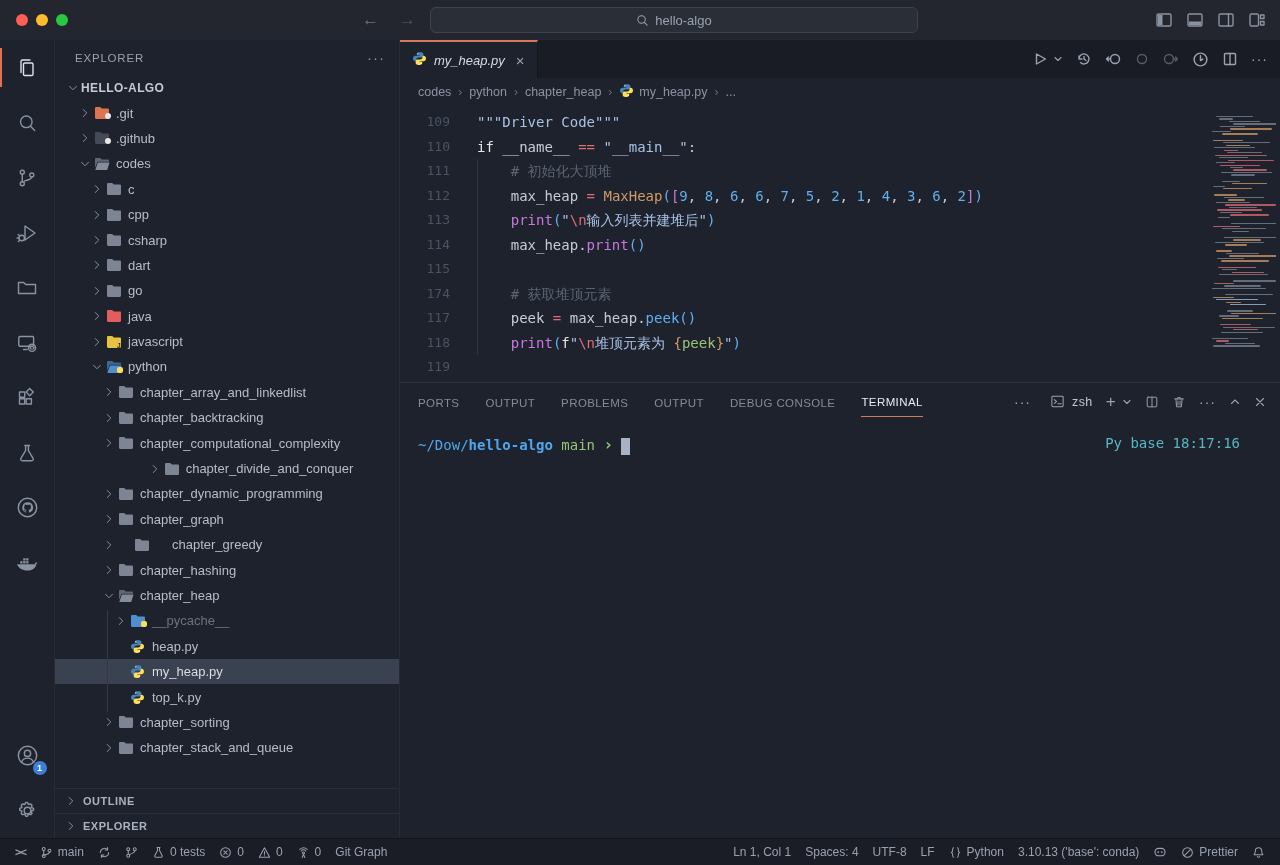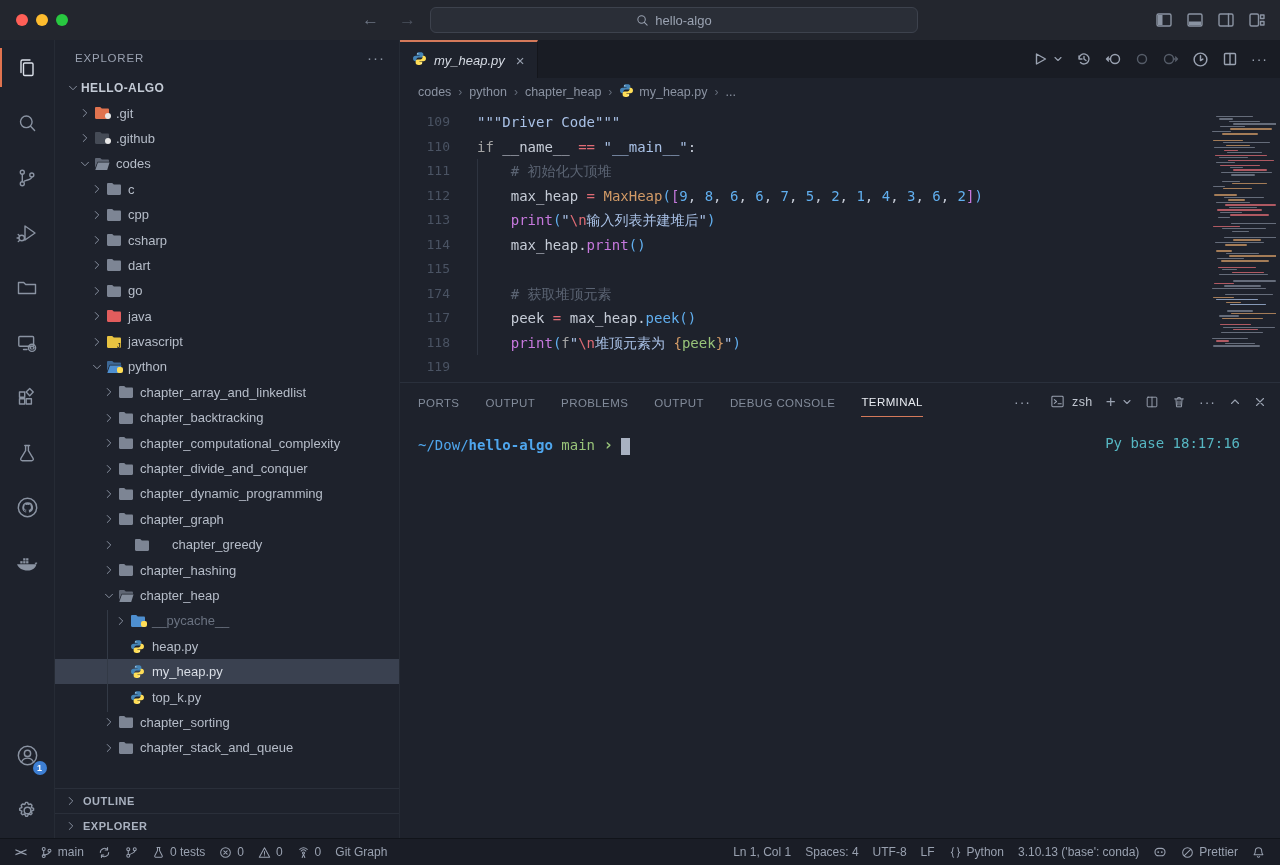--- a/index.html
+++ b/index.html
@@ -71,21 +71,21 @@
   .codearea{height:276px;flex:none;position:relative;font-family:"DejaVu Sans Mono",monospace;
             font-size:14px;padding-top:4px;overflow:hidden;}
   .codeline{height:24.5px;line-height:24.5px;display:flex;white-space:pre;}
   .gutter{width:50px;flex:none;text-align:right;color:#4a5363;font-size:13px;}
   .ltext{padding-left:27px;}
   .indentguide{position:absolute;left:77px;width:1px;background:#2e3440;}
   .minimap{position:absolute;right:4px;top:10px;width:66px;height:232px;overflow:hidden;opacity:.75;}
   .mmline{height:1.3px;margin-bottom:1.2px;border-radius:1px;}
 
   
-  .tk-t{color:#c6ccd7}.tk-k{color:#a3a3a3}.tk-o{color:#e06c75}.tk-e{color:#e06c75}
+  .tk-t{color:#c6ccd7}.tk-k{color:#e5e5e5}.tk-o{color:#e06c75}.tk-e{color:#e06c75}
   .tk-s{color:#a9c1e6}.tk-c{color:#5a6372}.tk-cl{color:#d19a66}.tk-n{color:#61afef}
   .tk-p{color:#61afef}.tk-br{color:#c678dd}.tk-bc{color:#d19a66}.tk-v{color:#98c379}
   .tk-b{color:#c678dd}.tk-fn{color:#61afef}
 
   
   .panel{flex:1;border-top:1px solid #2a303c;display:flex;flex-direction:column;min-height:0;}
   .paneltabs{height:37px;flex:none;display:flex;align-items:center;padding:0 14px 0 18px;gap:26px;
              font-size:11.5px;letter-spacing:.4px;color:#828b9a;}
   .ptab{cursor:pointer;padding:10px 0 8px;}
   .ptab.active{color:#e8ebf1;border-bottom:1.5px solid #d4795a;}
@@ -474,21 +474,21 @@
                 <path d="M6 4l4 4-4 4"></path>
               </svg>
             </span>
             <span class="ficon">
               <svg width="16" height="14" viewBox="0 0 16 14">
                 <path d="M1 2.2C1 1.5 1.5 1 2.2 1h4l1.6 1.6h6c.7 0 1.2.5 1.2 1.2v8c0 .7-.5 1.2-1.2 1.2H2.2C1.5 13 1 12.5 1 11.8z" fill="#7d8594"></path>
               </svg>
             </span>
             <span class="flabel">chapter_computational_complexity</span>
           </div>
-          <div class="row" style="padding-left: 46px;">
+          <div class="row" style="padding-left: 46px; justify-content: center;">
             <span class="chev">
               <svg class="ic ic12" width="14" height="14" viewBox="0 0 16 16">
                 <path d="M6 4l4 4-4 4"></path>
               </svg>
             </span>
             <span class="ficon">
               <svg width="16" height="14" viewBox="0 0 16 14">
                 <path d="M1 2.2C1 1.5 1.5 1 2.2 1h4l1.6 1.6h6c.7 0 1.2.5 1.2 1.2v8c0 .7-.5 1.2-1.2 1.2H2.2C1.5 13 1 12.5 1 11.8z" fill="#7d8594"></path>
               </svg>
             </span>

